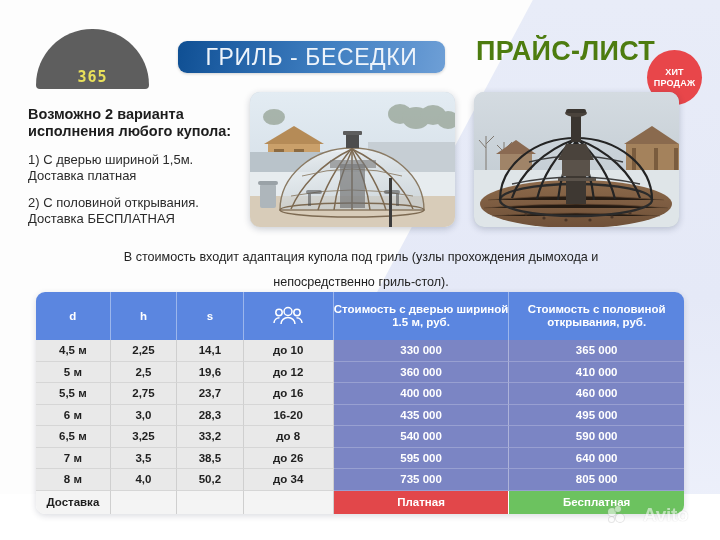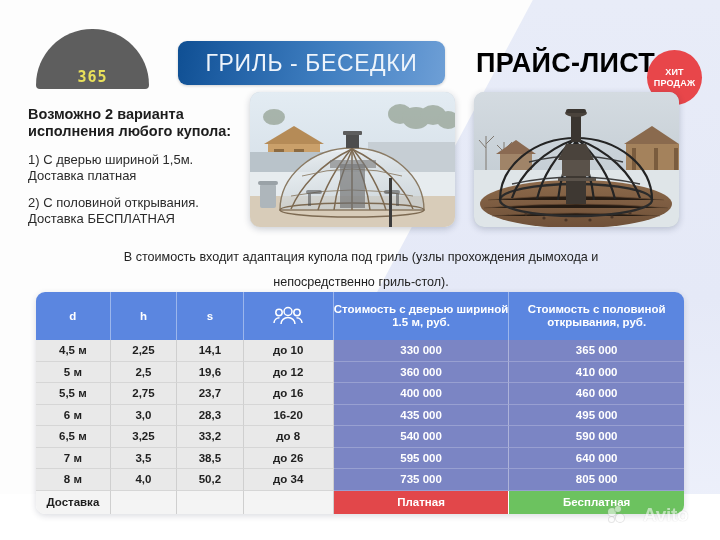--- a/index.html
+++ b/index.html
@@ -32,34 +32,34 @@
     color:#e9e05a;font-size:15px;font-weight:bold;letter-spacing:1px;
     line-height:16px;font-family:"DejaVu Sans Mono","Liberation Mono",monospace;
   }
   .logo-cupol{
     color:#ffffff;font-size:22px;font-weight:normal;letter-spacing:1.5px;
     line-height:24px;font-family:"Liberation Sans",sans-serif;
   }
 
   
   .banner{
-    position:absolute;left:178px;top:41px;width:267px;height:44px;
+    position:absolute;left:178px;top:41px;width:267px;height:32px;
     border-radius:9px;
     background:linear-gradient(100deg,#0f4f93 0%,#1f5fa4 18%,#3f7ec0 55%,#5d93cf 85%,#6e9fd6 100%);
     display:flex;align-items:center;justify-content:center;
     box-shadow:0 1px 3px rgba(0,0,0,.18);
   }
   .banner-text{
     color:#eef4fb;font-size:23px;font-weight:normal;letter-spacing:.6px;
     white-space:nowrap;
   }
 
   .price-title{
-    position:absolute;left:476px;top:48px;
-    color:#000000;font-size:27px;font-weight:bold;letter-spacing:.3px;
+    position:absolute;left:476px;top:36px;
+    color:#4d7c0f;font-size:27px;font-weight:bold;letter-spacing:.3px;
     white-space:nowrap;
   }
 
   .hit-badge{
     position:absolute;left:647px;top:50px;width:55px;height:55px;border-radius:50%;
     background:#e8464a;display:flex;flex-direction:column;
     align-items:center;justify-content:center;
   }
   .hit-badge span{
     color:#ffffff;font-size:9px;font-weight:bold;line-height:11px;letter-spacing:.2px;

